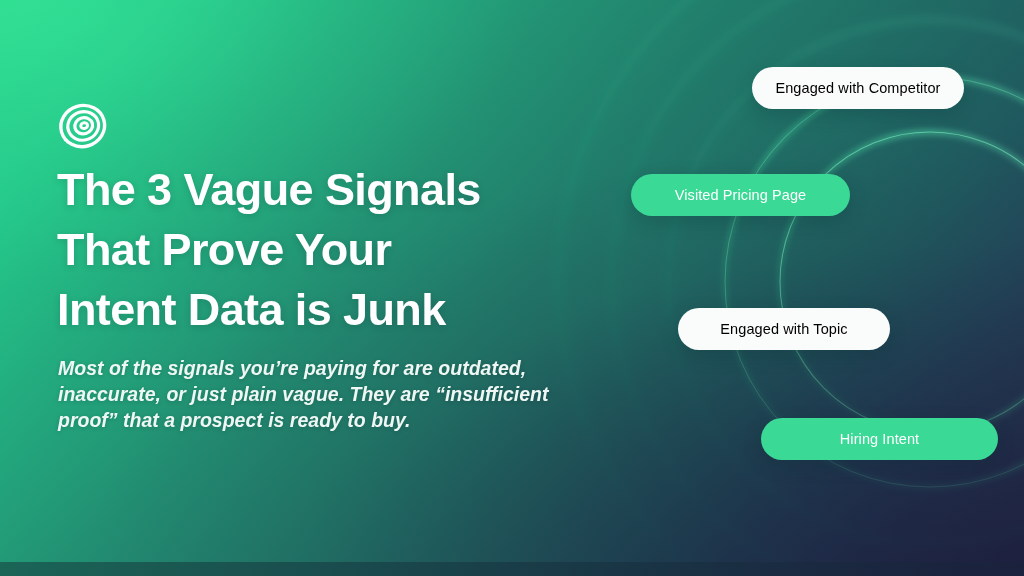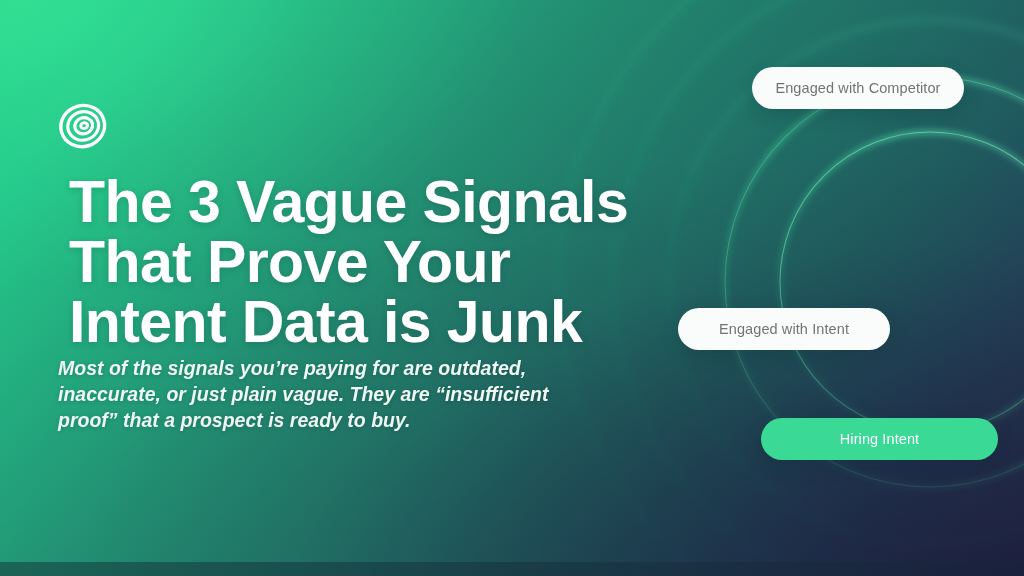--- a/index.html
+++ b/index.html
@@ -83,23 +83,23 @@
     left: 0;
     top: 101px;
     width: 52px;
     height: 52px;
   }
   .headline {
     position: absolute;
     left: 0;
     top: 160px;
     width: 560px;
-    margin: 12px;
+    margin: 0;
     color: #ffffff;
-    font-size: 59px;
+    font-size: 45px;
     line-height: 60px;
     font-weight: 700;
     letter-spacing: -0.6px;
     white-space: pre-line;
     text-shadow: 0 2px 7px rgba(10,40,40,0.18);
   }
   .subhead {
     position: absolute;
     left: 1px;
     top: 355px;
@@ -121,21 +121,21 @@
     align-items: center;
     justify-content: center;
     border-radius: 999px;
     font-size: 14.5px;
     font-weight: 500;
     letter-spacing: 0.1px;
     white-space: nowrap;
   }
   .pill.light {
     background: #fafcfb;
-    color: #737373;
+    color: #000000;
     box-shadow: 0 6px 18px rgba(8,40,44,0.22);
   }
   .pill.solid {
     background: #3bd996;
     color: #ffffff;
     box-shadow: 0 6px 18px rgba(8,40,44,0.22);
   }
 </style>
 </head>
 <body>
@@ -204,22 +204,25 @@
 Intent Data is Junk</h1>
 
     <p class="subhead">Most of the signals you’re paying for are outdated, inaccurate, or just plain vague.  They are “insufficient proof”  that a prospect is ready to buy.</p>
 
   </div>
 
   <div class="pill light" style="left:752px; top:67px; width:212px; height:42px;">
     <span>Engaged with Competitor</span>
   </div>
 
+  <div class="pill solid" style="left:631px; top:174px; width:219px; height:42px;">
+    <span>Visited Pricing Page</span>
+  </div>
 
   <div class="pill light" style="left:678px; top:308px; width:212px; height:42px;">
-    <span>Engaged with Intent</span>
+    <span>Engaged with Topic</span>
   </div>
 
   <div class="pill solid" style="left:761px; top:418px; width:237px; height:42px;">
     <span>Hiring Intent</span>
   </div>
 
 </div>
 
 </body></html>

